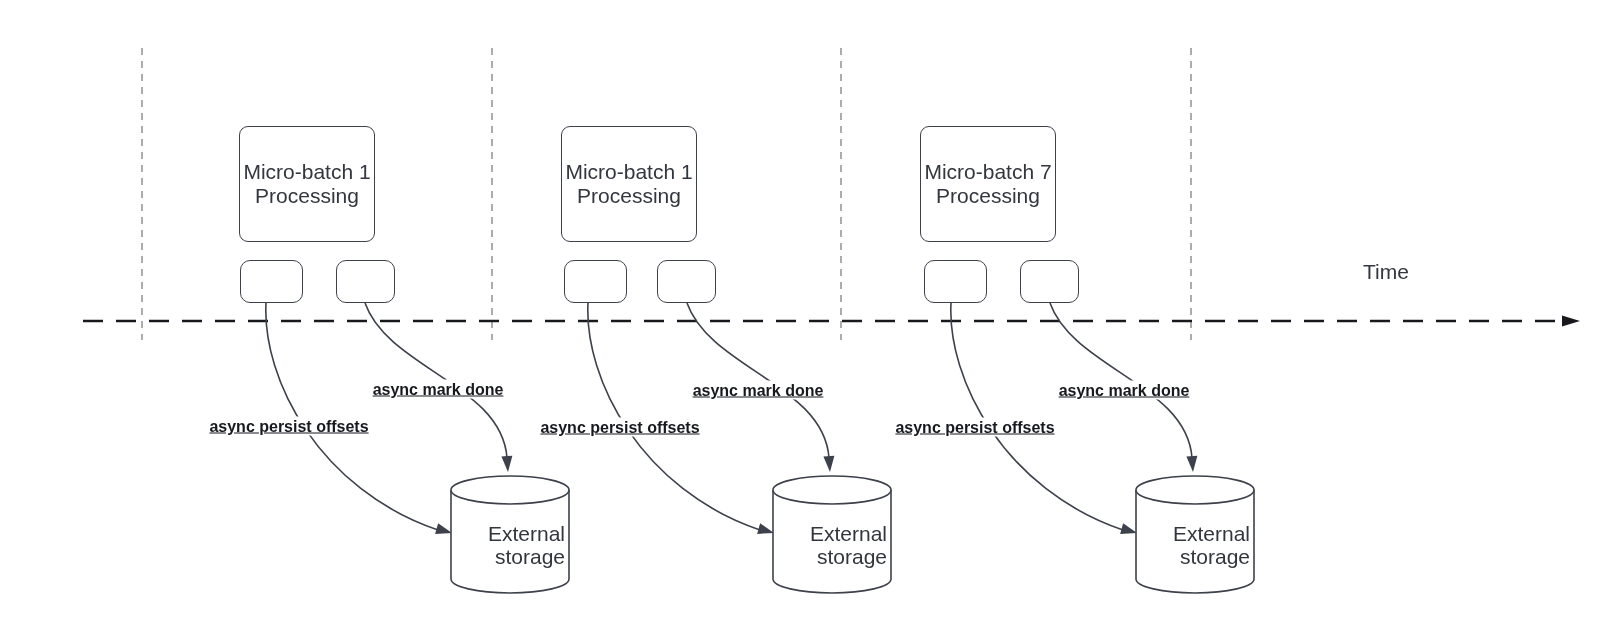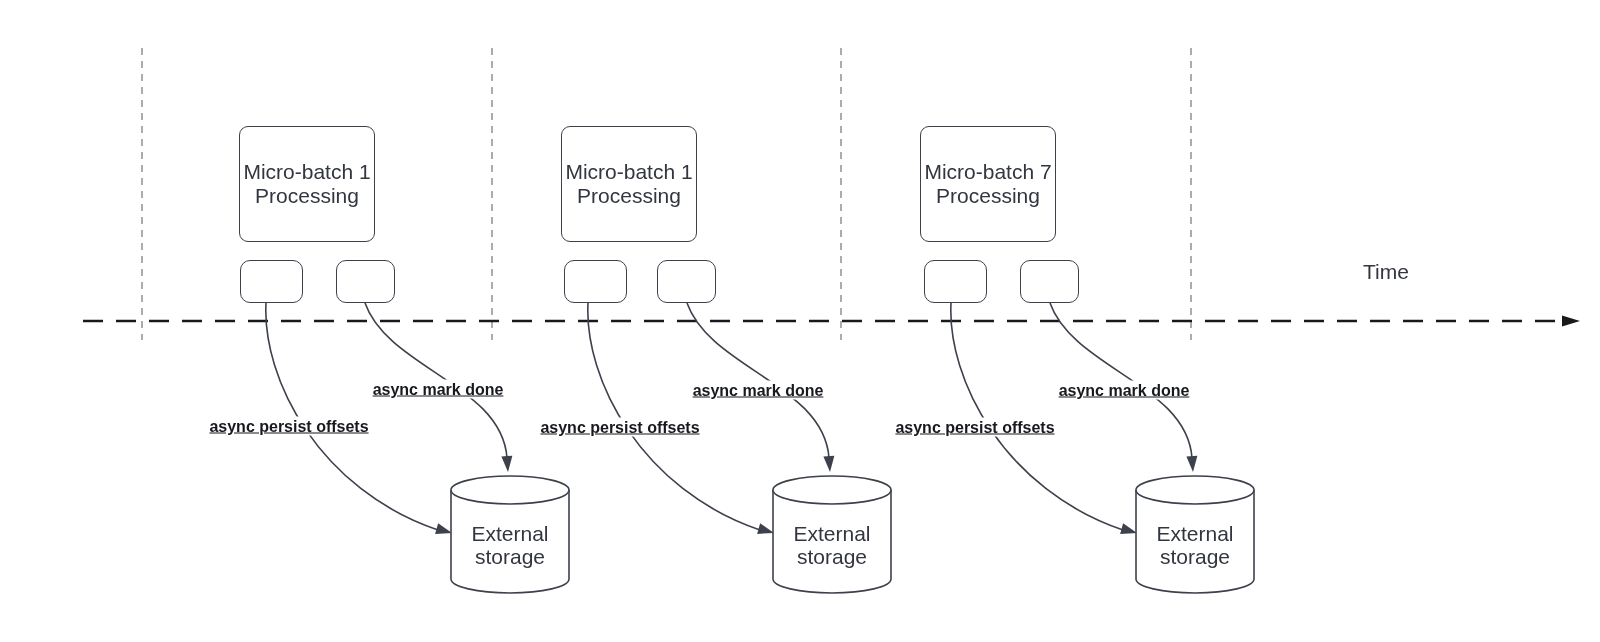--- a/index.html
+++ b/index.html
@@ -28,21 +28,21 @@
     position:absolute;top:260px;height:43px;box-sizing:border-box;
     background:#fff;border:1.5px solid var(--shape-stroke);border-radius:10px;
   }
   .blabel{
     position:absolute;transform:translate(-50%,-50%);
     font-size:16px;font-weight:700;color:var(--label-text);
     background:#fff;padding:1px 3px;white-space:nowrap;line-height:17px;text-decoration:underline;
   }
   .stext{
     position:absolute;transform:translate(-50%,-50%);
-    width:110px;text-align:center;color:var(--shape-text);
+    width:110px;text-align:right;color:var(--shape-text);
     font-size:21px;line-height:23px;
   }
   .ttext{
     position:absolute;transform:translate(-50%,-50%);
     color:var(--shape-text);font-size:21px;white-space:nowrap;
   }
   svg .vline{stroke:var(--gridline-color);stroke-width:1.8;stroke-dasharray:7 6;}
   svg .axis{stroke:var(--axis-color);stroke-width:2.4;stroke-dasharray:20 13;fill:none;}
   svg .axis-head{fill:var(--axis-color);stroke:none;}
   svg .curve{stroke:var(--shape-stroke);stroke-width:1.6;fill:none;}

